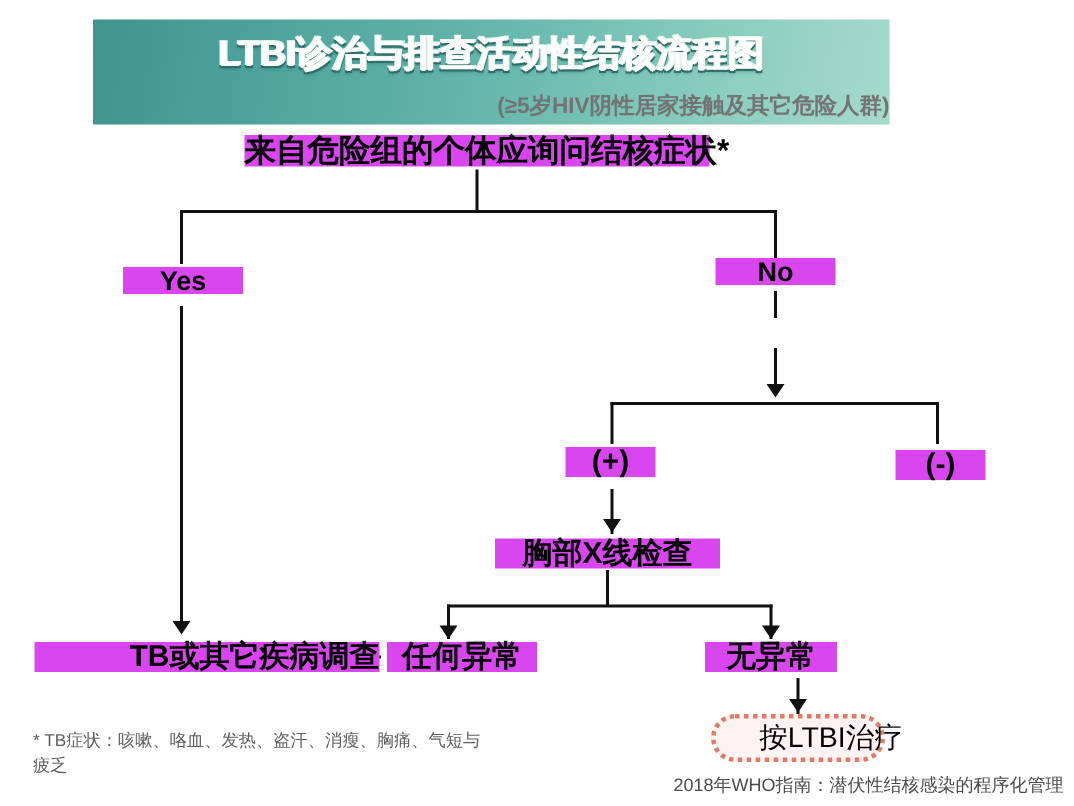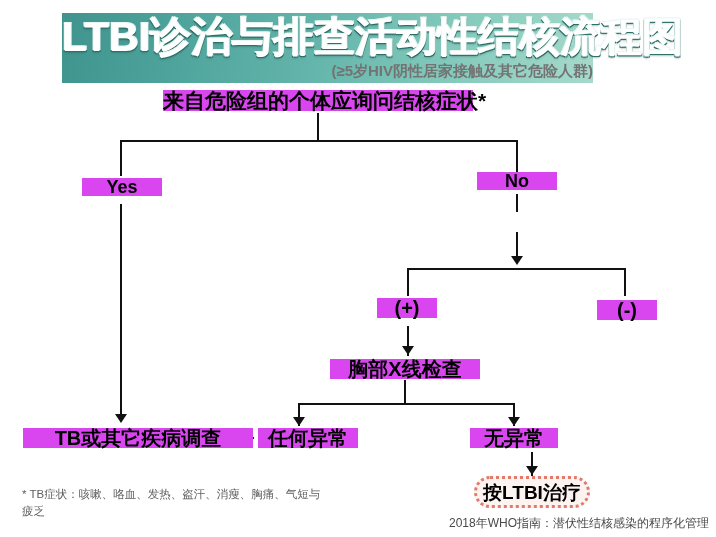--- a/index.html
+++ b/index.html
@@ -28,21 +28,21 @@
     background: linear-gradient(100deg, #3f948e 0%, #4ea49c 22%, #64b5ab 48%, #86cbbd 75%, #a6dacb 100%);
   }
   .header-title {
     position: absolute;
     left: 62px;
     top: 14px;
     width: 531px;
     height: 46px;
     line-height: 46px;
     text-align: center;
-    font-size: 41px;
+    font-size: 24px;
     font-weight: bold;
     color: #ffffff;
     letter-spacing: 0px;
     white-space: nowrap;
     text-shadow:
       -1px -1px 0 #e9f6f3,
        1px -1px 0 #e9f6f3,
       -1px  1px 0 #2f6f6a,
        1px  1px 0 #2f6f6a,
        0px  2px 2px rgba(30,80,76,0.35);
@@ -74,21 +74,21 @@
 
   .n-root      { left: 163px; top: 90px;  width: 310px; font-size: 21px; }
   .n-yes       { left: 82px;  top: 178px; width: 80px;  font-size: 18px; }
   .n-no        { left: 477px; top: 172px; width: 80px;  font-size: 18px; }
   .n-tstigra   { left: 451px; top: 210px; width: 132px; font-size: 18px; }
   .n-plus      { left: 377px; top: 298px; width: 60px;  font-size: 20px; }
   .n-minus     { left: 597px; top: 300px; width: 60px;  font-size: 20px; }
   .n-cxr       { left: 330px; top: 359px; width: 150px; font-size: 20px; }
   .n-abnormal  { left: 258px; top: 428px; width: 100px; font-size: 20px; }
   .n-normal    { left: 470px; top: 428px; width: 88px;  font-size: 20px; text-align: center; }
-  .n-tbinvest  { left: 23px;  top: 428px; width: 230px; font-size: 20px; text-align: center; }
+  .n-tbinvest  { left: 23px;  top: 428px; width: 230px; font-size: 20px; text-align: right; }
 
   
   .treat-box {
     position: absolute;
     left: 474px;
     top: 476px;
     width: 116px;
     height: 32px;
     border: 3px dotted #e07a6a;
     border-radius: 18px;
@@ -97,23 +97,24 @@
   }
   .treat-label {
     position: absolute;
     left: 474px;
     top: 482px;
     width: 116px;
     height: 22px;
     line-height: 22px;
     text-align: center;
     font-size: 19px;
-    font-weight: bold;
+    font-weight: normal;
     color: #000000;
     white-space: nowrap;
+    padding-left: 22px;
   }
 
   
   .footnote {
     position: absolute;
     left: 22px;
     top: 486px;
     width: 300px;
     font-size: 11.5px;
     line-height: 17px;

